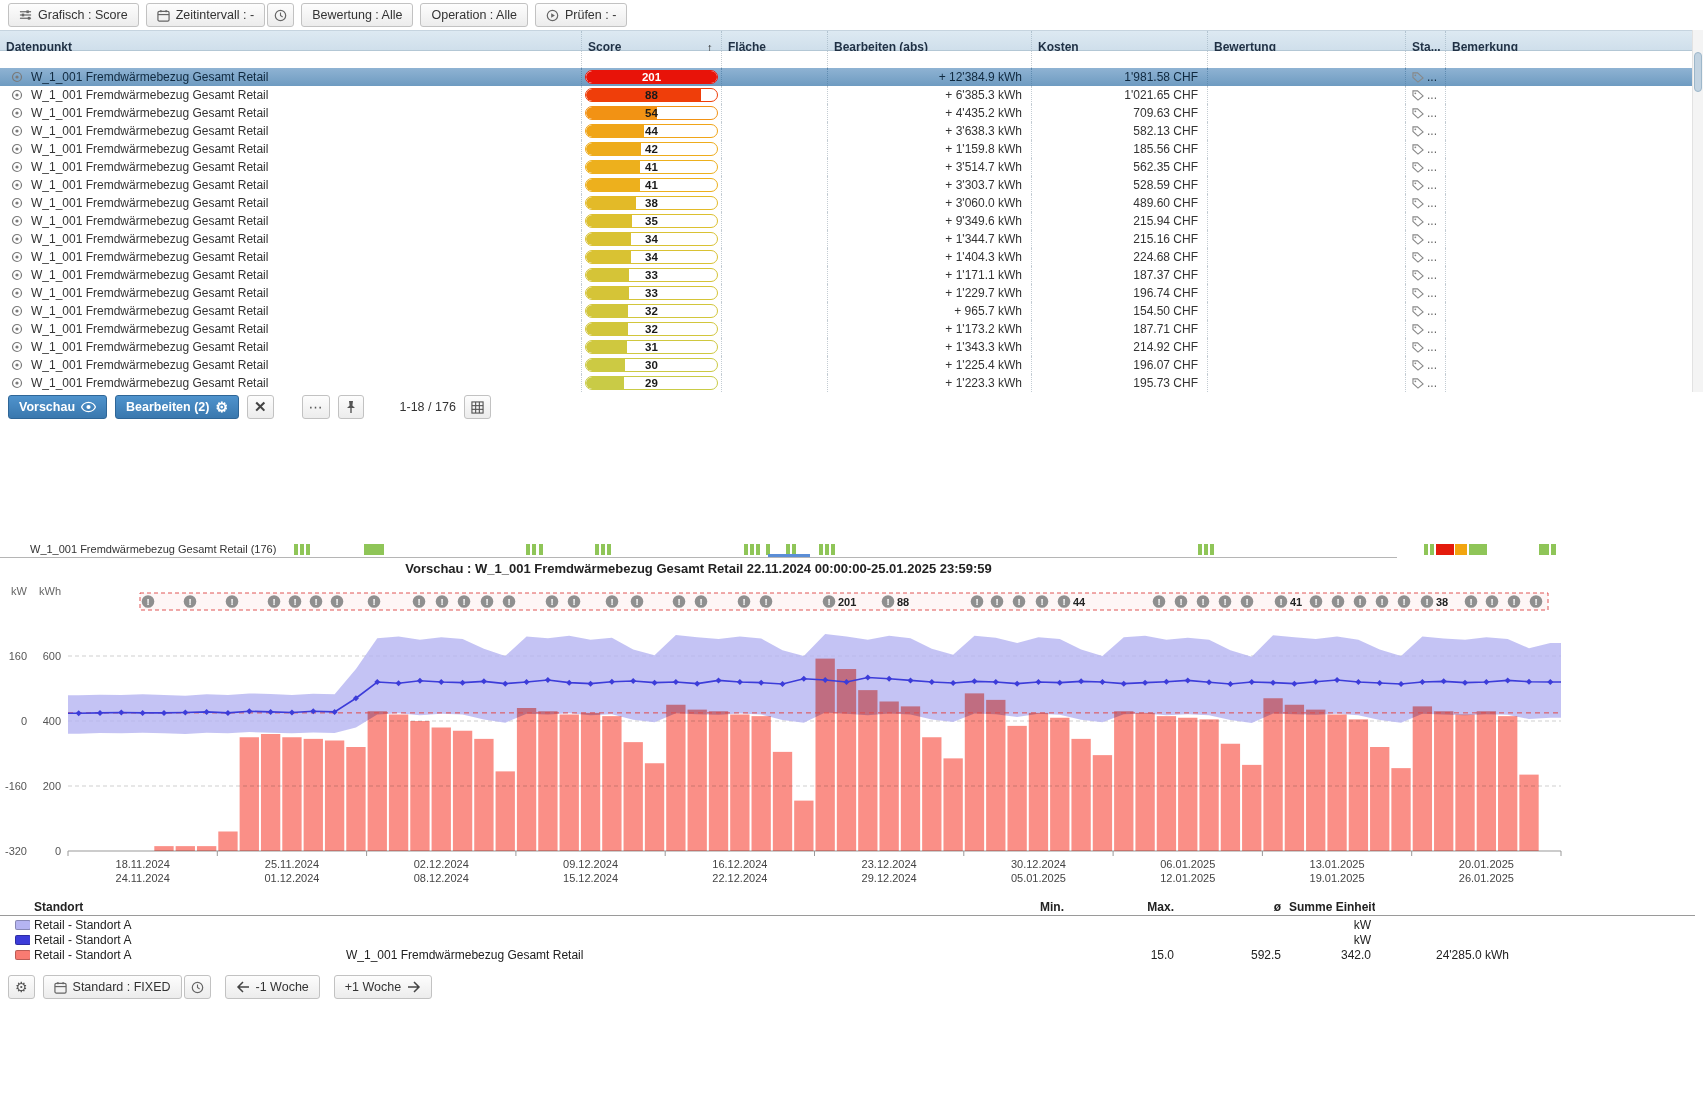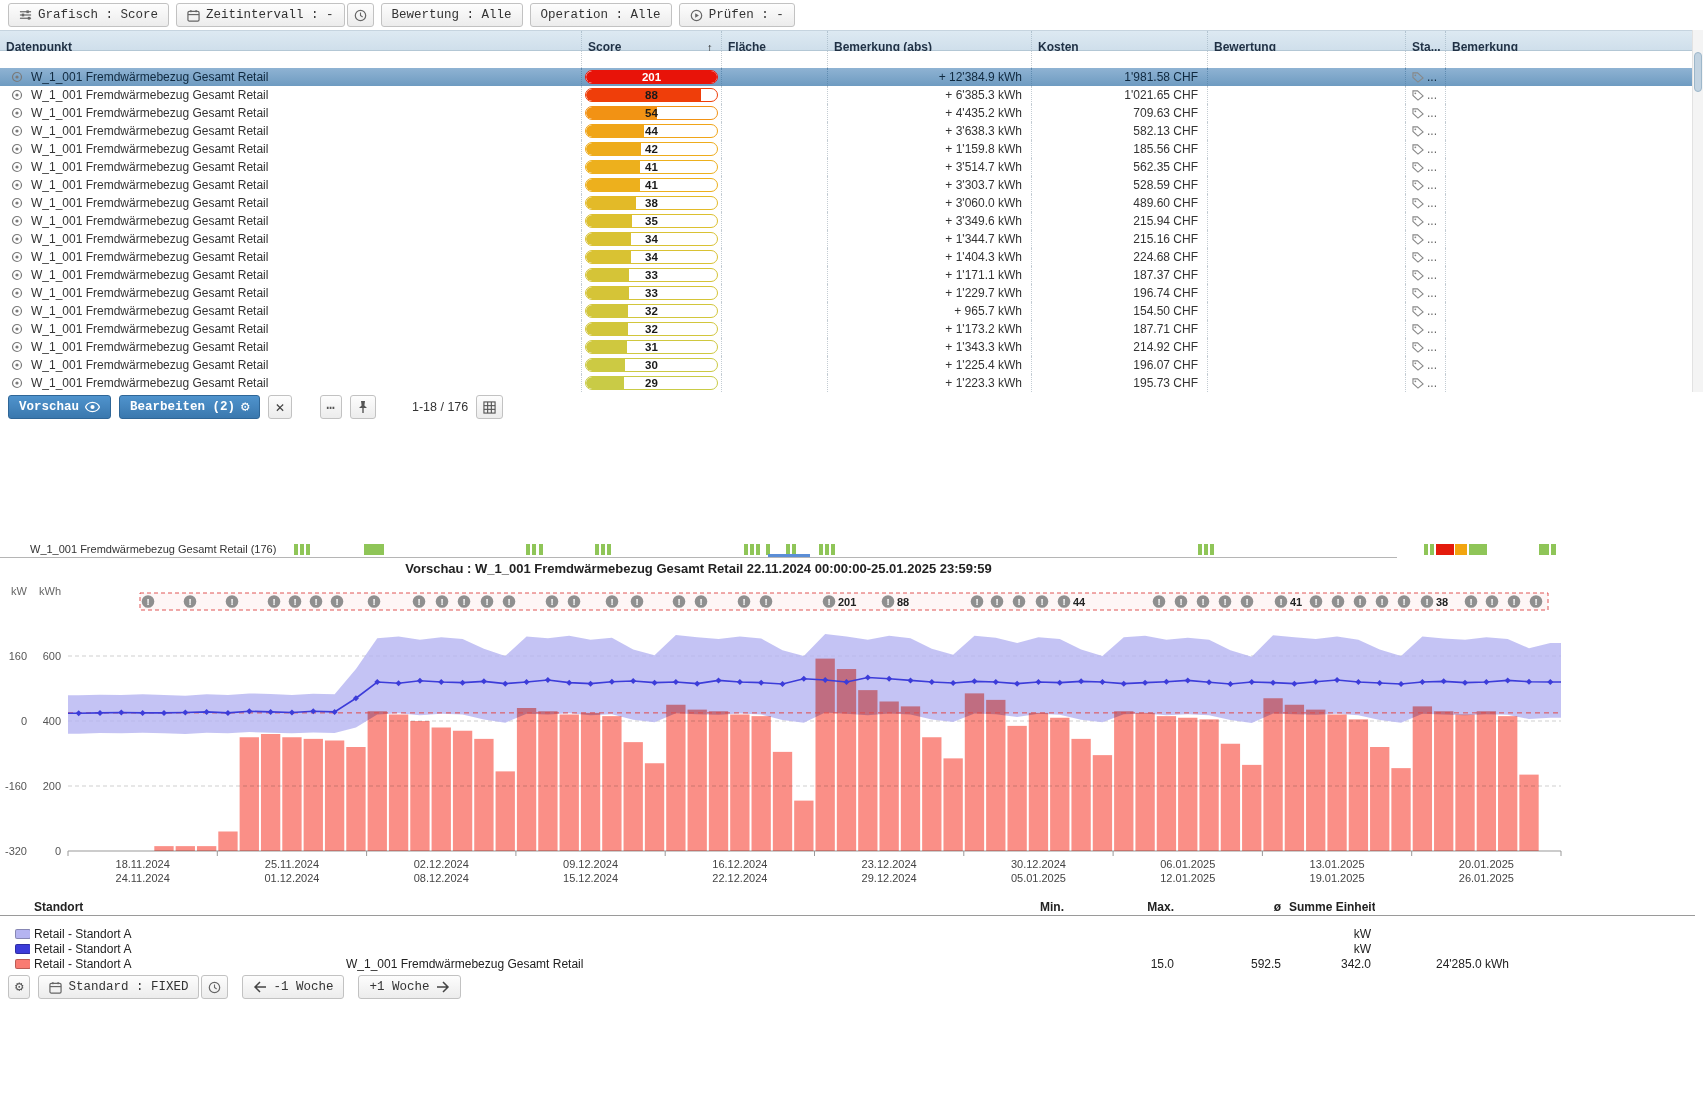--- a/index.html
+++ b/index.html
@@ -3,21 +3,21 @@
 <meta charset="utf-8">
 <style>
   *{margin:0;padding:0;box-sizing:border-box}
   html,body{background:#fff}
   body{font-family:"Liberation Sans",sans-serif;font-size:12px;color:#333}
   #app{position:relative;width:1703px;height:1094px;background:#fff;overflow:hidden}
 
   
   .btn{display:inline-flex;align-items:center;gap:6px;height:24px;padding:0 10px;
        background:linear-gradient(#fdfdfd,#ececec);border:1px solid #c2c2c2;border-radius:3px;
-       font-size:12.5px;color:#333;cursor:pointer;white-space:nowrap;font-family:Liberation Mono, monospace}
+       font-size:12.5px;color:#333;cursor:pointer;white-space:nowrap;font-family:Liberation Sans, sans-serif}
   .btn.icon-only{padding:0 6px}
   .btn-primary{background:linear-gradient(#4f93cd,#3a78ae);border:1px solid #2f6697;color:#fff;font-weight:bold}
   .btngroup{display:inline-flex;gap:2px}
 
   .toolbar-top{position:absolute;left:0;top:0;width:100%;height:30px;display:flex;align-items:center;gap:7px;padding:0 8px;background:#fff}
 
   
   .grid-header{position:absolute;top:30px;left:0;width:1692px;height:21px;display:flex;
        background:linear-gradient(#dde9f2,#cfdfeb);border-top:1px solid #c6d4df;border-bottom:1px solid #b3c7d5;
        font-weight:bold;color:#1f3044}
@@ -60,21 +60,21 @@
 
   
   .preview-panel{position:absolute;left:0;top:557px;width:1397px;height:412px;border-top:1px solid #b5b5b5;background:#fff}
   .preview-title{height:22px;line-height:22px;text-align:center;font-weight:bold;font-size:13px;color:#222}
   .chart-wrap{position:absolute;left:0;top:22px;width:1703px;height:312px}
   svg text{font-family:"Liberation Sans",sans-serif}
 
   
   .legend{position:absolute;left:0;top:899px;width:1703px;font-size:12px;color:#222}
   .lrow{display:grid;grid-template-columns:30px 312px 726px 110px 107px 90px 138px 1fr;align-items:center;height:15px}
-  .lrow.lhead{font-weight:bold;height:17px;border-bottom:1px solid #9a9a9a;margin:0 8px 10px 0}
+  .lrow.lhead{font-weight:bold;height:17px;border-bottom:1px solid #9a9a9a;margin:0 8px 1px 0}
   .lcell{overflow:hidden;white-space:nowrap;padding:0 4px}
   .lnum{text-align:right}
   .swatch{width:16px;height:10px;border-radius:2px;border:1px solid rgba(0,0,0,.25);margin-left:11px}
 
   .toolbar-bottom{position:absolute;top:975px;left:8px;display:flex;align-items:center}
   .toolbar-bottom .sp2{width:2px}.toolbar-bottom .sp8{width:8px}.toolbar-bottom .sp14{width:14px}
   .gear{font-size:14px;color:#555;line-height:1}
 </style>
 </head>
 <body>
@@ -138,21 +138,21 @@
         <span>Datenpunkt</span>
       </div>
     <div class="hc h-score">
         <span>Score</span>
         <span class="sort">↑</span>
       </div>
     <div class="hc h-pruefen">
         <span>Fläche</span>
       </div>
     <div class="hc h-abw">
-        <span>Bemerkung (abs)</span>
+        <span>Bearbeiten (abs)</span>
       </div>
     <div class="hc h-kosten">
         <span>Kosten</span>
       </div>
     <div class="hc h-bew">
         <span>Bewertung</span>
       </div>
     <div class="hc h-sta">
         <span>Sta...</span>
       </div>
@@ -431,21 +431,21 @@
           </span>
           <span class="dpname">W_1_001 Fremdwärmebezug Gesamt Retail</span>
         </div>
         <div class="c c-score">
           <div class="scorebar" style="border-color:#dcc02f">
             <div class="fill" style="width:35%;background:#dcc02f"></div>
             <span class="num" style="color:#1a1a1a">35</span>
           </div>
         </div>
         <div class="c c-pruefen"></div>
-        <div class="c c-abw">+ 3'349.6 kWh</div>
+        <div class="c c-abw">+ 9'349.6 kWh</div>
         <div class="c c-kosten">215.94 CHF</div>
         <div class="c c-bew"></div>
         <div class="c c-sta">
           <span class="rowicon">
             <svg width="12" height="11" viewBox="0 0 13 12">
               <path d="M6 1H1v5l5.5 5L12 6.5z" fill="none" stroke="#888" stroke-width="1.2"></path>
               <circle cx="3.6" cy="3.6" r="1" fill="#888"></circle>
             </svg>
           </span>
           <span>...</span>

